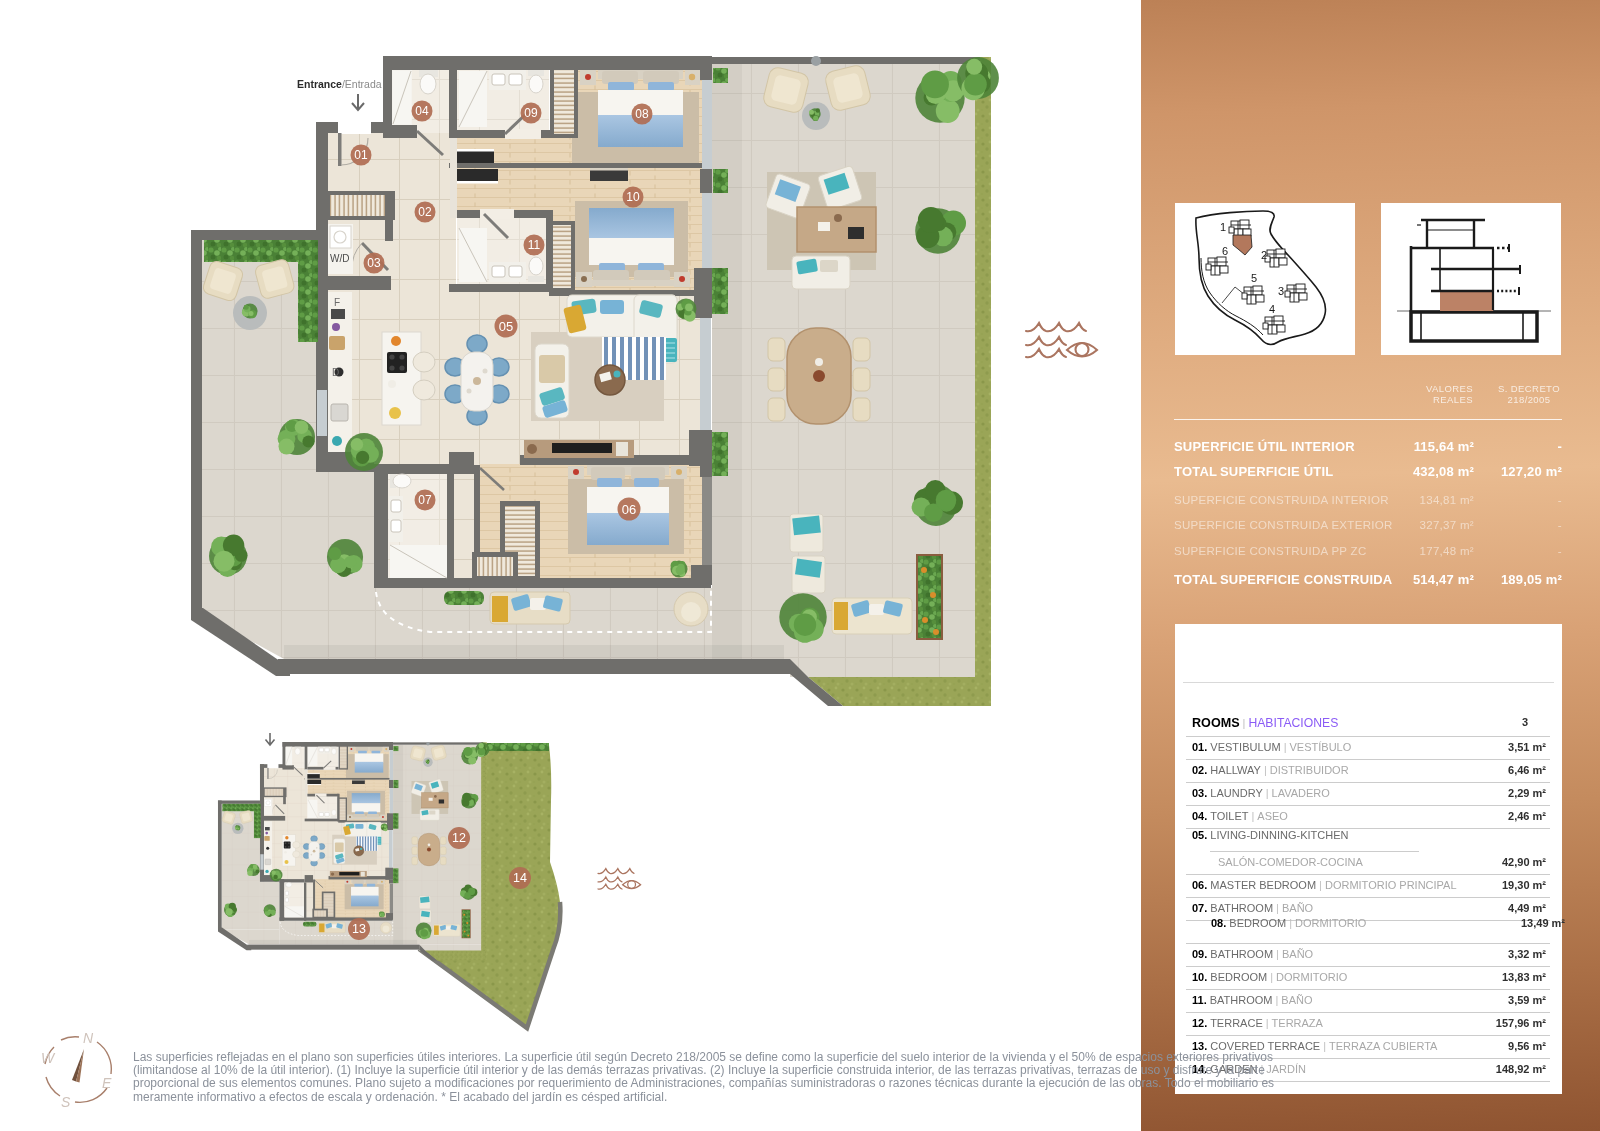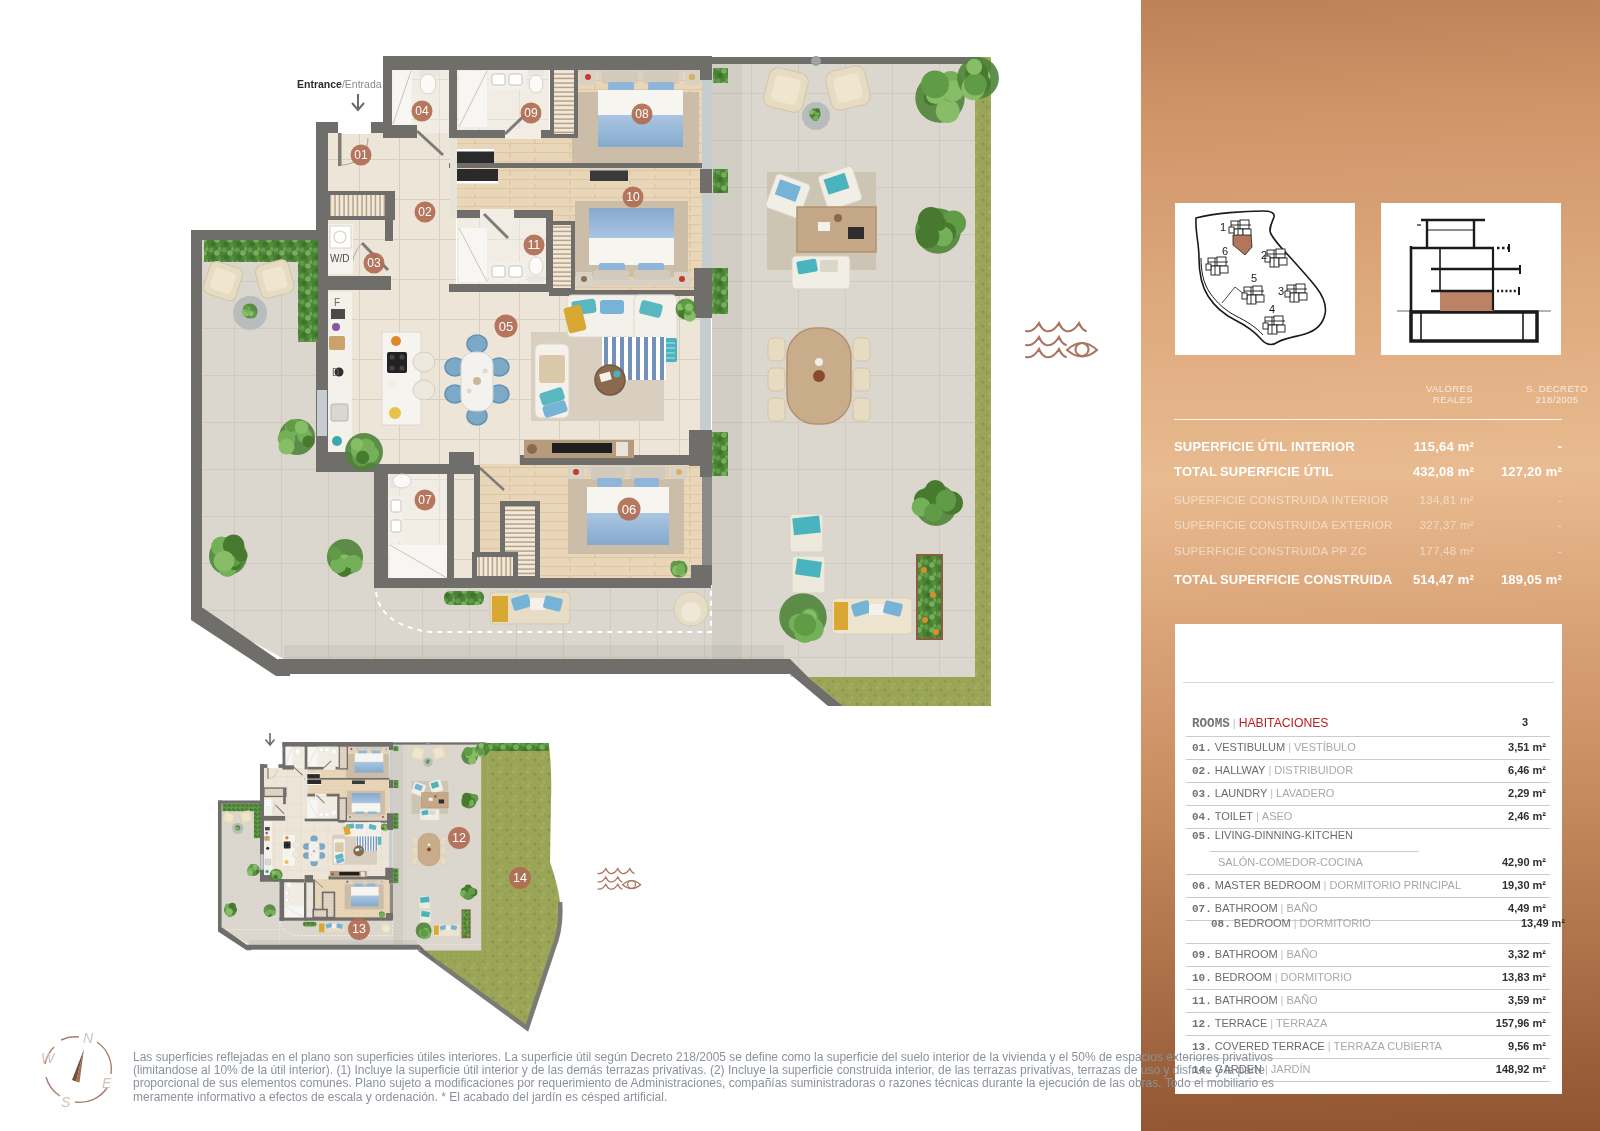--- a/index.html
+++ b/index.html
@@ -14,21 +14,21 @@
 .rooms-panel{left:34px;top:624px;width:387px;height:470px;}
 .valhead{position:absolute;top:384px;font-size:9.5px;line-height:10.5px;color:rgba(255,255,255,0.75);text-align:center;letter-spacing:.4px;}
 .sep{position:absolute;left:33px;top:419px;width:388px;height:1px;background:rgba(255,255,255,0.85);}
 .srow{position:absolute;left:33px;width:388px;height:16px;color:#ffffff;font-size:13px;font-weight:bold;letter-spacing:.2px;text-align:center;}
 .srow.light{color:rgba(255,255,255,0.52);font-weight:normal;font-size:11.5px;letter-spacing:.3px;}
 .srow .lab{position:absolute;left:0;top:0;white-space:nowrap;}
 .srow .va{position:absolute;right:88px;top:0;}
 .srow .vb{position:absolute;right:0px;top:0;}
 .rp-line{position:absolute;left:8px;top:58px;width:371px;height:1px;background:#d9d9d9;}
 .rrow{position:absolute;left:17px;width:354px;font-size:11px;color:#6a6a6a;white-space:nowrap;}
-.rrow b{color:#737373;font-weight:bold;font-family:Liberation Mono, monospace;}
+.rrow b{color:#000000;font-weight:bold;}
 .rrow .sp{color:#a8a8a8;}
 .rrow .pipe{color:#c0c0c0;padding:0 3px;}
 .rrow .val{position:absolute;right:0;top:0;color:#2f2f2f;font-weight:bold;}
 .rdiv{position:absolute;left:11px;width:364px;height:1px;background:#cccccc;}
 .disclaimer{position:absolute;left:133px;top:1051px;white-space:nowrap;font-size:12px;line-height:13.2px;color:#8b919b;}
 </style>
 </head>
 <body>
 <div class="page">
 
@@ -846,21 +846,21 @@
 <line x1="93" y1="18" x2="93" y2="44" stroke="#1a1a1a" stroke-width="2.4"></line>
 
 <line x1="40" y1="17" x2="104" y2="17" stroke="#1a1a1a" stroke-width="2.6"></line>
 
 <line x1="46" y1="27" x2="93" y2="27" stroke="#1a1a1a" stroke-width="1.2"></line>
 <line x1="36" y1="22" x2="40" y2="22" stroke="#1a1a1a" stroke-width="1.2"></line>
 </svg>
   </div>
 
   <div class="valhead" style="left:272px;width:60px;text-align:right;">VALORES<br>REALES</div>
-  <div class="valhead" style="left:357px;width:62px;margin-left:28px;">S. DECRETO<br>218/2005</div>
+  <div class="valhead" style="left:357px;width:62px;">S. DECRETO<br>218/2005</div>
 
   <div class="sep"></div>
 
   <div class="srow" style="top:439px;">
         <span class="lab">SUPERFICIE ÚTIL INTERIOR</span>
         <span class="va">115,64 m²</span>
         <span class="vb">-</span>
       </div>
   <div class="srow" style="top:464px;">
         <span class="lab">TOTAL SUPERFICIE ÚTIL</span>
@@ -883,21 +883,21 @@
         <span class="vb">-</span>
       </div>
   <div class="srow" style="top:572px;">
         <span class="lab">TOTAL SUPERFICIE CONSTRUIDA</span>
         <span class="va">514,47 m²</span>
         <span class="vb">189,05 m²</span>
       </div>
 
   <div class="whitebox rooms-panel">
     <div class="rp-line"></div>
-    <div class="rrow" style="top:92px;"><b style="font-size:12.6px;">ROOMS</b><span class="pipe">|</span><span style="color:#b91c1c;font-size:12.2px;">HABITACIONES</span><span class="val" style="right:18px;">3</span></div>
+    <div class="rrow" style="top:92px;"><b style="font-size:12.6px;">ROOMS</b><span class="pipe">|</span><span style="color:#8b5cf6;font-size:12.2px;">HABITACIONES</span><span class="val" style="right:18px;">3</span></div>
     <div class="rdiv" style="top:112px;"></div>
     <div class="rrow" style="top:117px;"><b>01.</b> VESTIBULUM<span class="pipe">|</span><span class="sp">VESTÍBULO</span><span class="val">3,51 m²</span></div>
     <div class="rdiv" style="top:135px;"></div>
     <div class="rrow" style="top:140px;"><b>02.</b> HALLWAY<span class="pipe">|</span><span class="sp">DISTRIBUIDOR</span><span class="val">6,46 m²</span></div>
     <div class="rdiv" style="top:158px;"></div>
     <div class="rrow" style="top:163px;"><b>03.</b> LAUNDRY<span class="pipe">|</span><span class="sp">LAVADERO</span><span class="val">2,29 m²</span></div>
     <div class="rdiv" style="top:181px;"></div>
     <div class="rrow" style="top:186px;"><b>04.</b> TOILET<span class="pipe">|</span><span class="sp">ASEO</span><span class="val">2,46 m²</span></div>
     <div class="rdiv" style="top:204px;"></div>
     <div class="rrow" style="top:205px;"><b>05.</b> LIVING-DINNING-KITCHEN</div>

